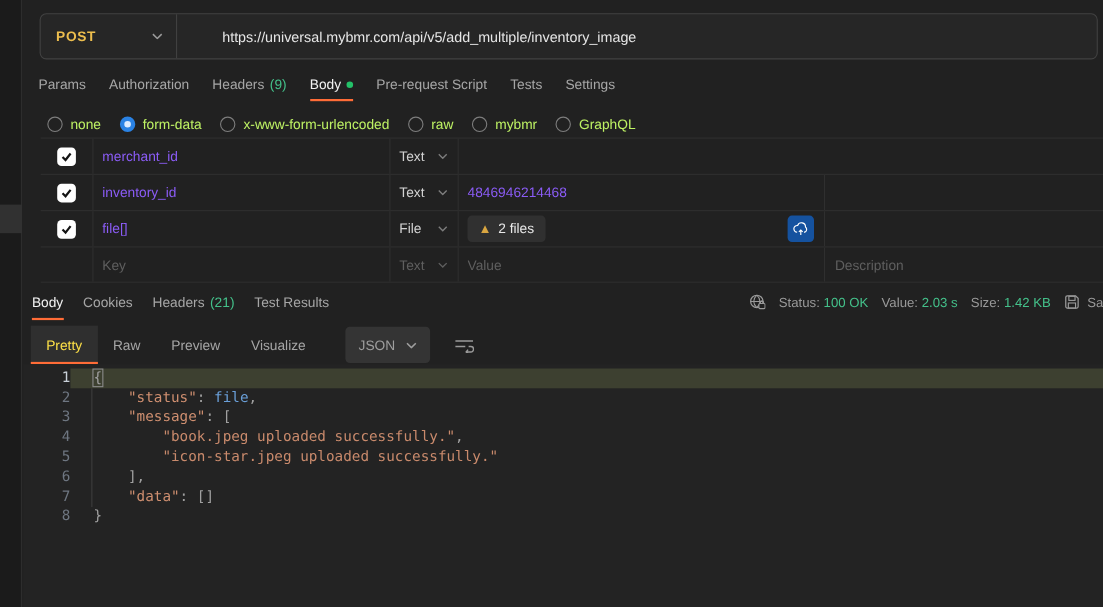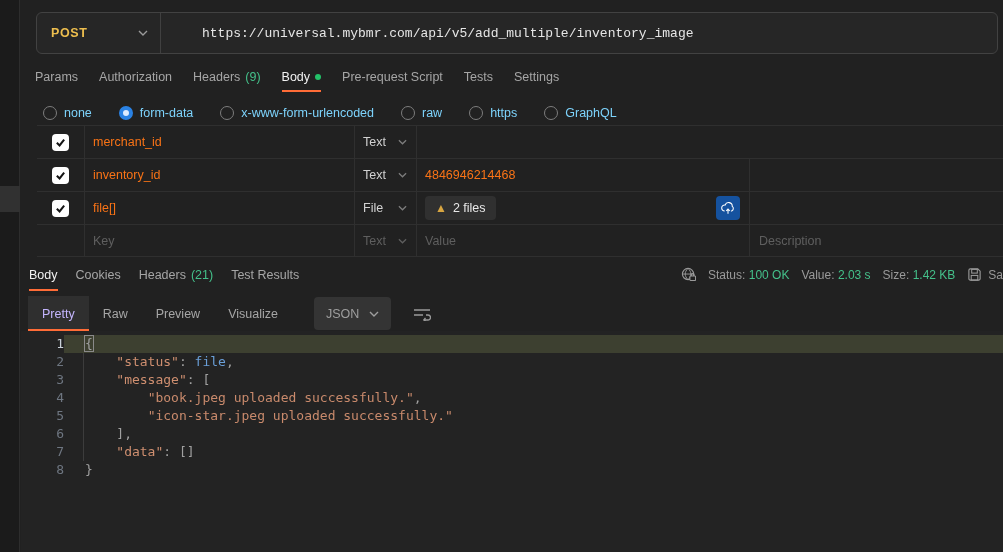--- a/index.html
+++ b/index.html
@@ -10,67 +10,67 @@
   .left-strip { position:absolute; left:0; top:0; width:20px; height:552px; background:#1b1b1b; border-right:1px solid #2d2d2d; }
   .strip-highlight { position:absolute; left:0; top:186px; width:20px; height:26px; background:#313131; }
 
   .main { position:absolute; left:21px; top:0; width:982px; height:552px; }
 
   
   .url-bar { position:absolute; left:15px; top:12px; width:962px; height:42px; background:#262626; border:1px solid #424242; border-radius:6px; display:flex; align-items:center;gap:25px; }
   .method { width:124px; height:100%; display:flex; align-items:center; padding-left:14px; border-right:1px solid #404040; cursor:pointer; }
   .method-label { color:var(--method); font-weight:bold; font-size:12.5px; letter-spacing:.6px; }
   .method .chev { margin-left:auto; margin-right:12px; }
-  .url-input { flex:1; background:transparent; border:none; outline:none; color:#e6e6e6; font-size:13px; padding:0 16px; font-family:Liberation Mono, monospace; }
+  .url-input { flex:1; background:transparent; border:none; outline:none; color:#e6e6e6; font-size:13px; padding:0 16px; font-family:Liberation Sans, sans-serif; }
 
   .chev { width:10px; height:6px; display:inline-block; }
   .chev svg { display:block; }
 
   
   .req-tabs { position:absolute; left:14px; top:62px; right:0; height:30px; display:flex; align-items:center; gap:21px; font-size:12.5px; }
   .tab { color:#a6a6a6; display:flex; align-items:center; gap:5px; height:100%; position:relative; cursor:pointer; white-space:nowrap; }
   .tab .count { color:var(--success); }
   .tab.active { color:#f2f2f2; }
   .tab.active::after { content:""; position:absolute; left:0; right:0; bottom:0; height:2px; background:var(--accent); }
   .dot { width:6px; height:6px; border-radius:50%; background:#23c168; display:inline-block; }
 
   
-  .radio-row { position:absolute; left:22px; top:99px; height:28px; display:flex; align-items:center; gap:27px; font-size:12.5px; color:#7dd3fc; }
+  .radio-row { position:absolute; left:22px; top:99px; height:28px; display:flex; align-items:center; gap:17px; font-size:12.5px; color:#bef264; }
   .radio-opt { display:flex; align-items:center; gap:7px; cursor:pointer; }
   .radio { width:14px; height:14px; border-radius:50%; border:1.5px solid #7d7d7d; background:transparent; }
   .radio.sel { border:4.5px solid var(--radio); background:#dcebff; }
 
   
   .fd-table { position:absolute; left:16px; top:125px; right:0; }
   .fd-row { display:flex; height:33px; border-top:1px solid #2f2f2f; align-items:stretch; font-size:12.5px; }
   .fd-row:last-child { border-bottom:1px solid #2f2f2f; }
   .cell { display:flex; align-items:center; border-right:1px solid #2f2f2f; position:relative; }
   .c-check { width:48px; justify-content:center; }
   .c-key { width:270px; padding-left:8px; }
   .c-type { width:62px; padding:0 8px; justify-content:space-between; color:#d2d2d2; cursor:pointer; }
   .c-value { flex-basis:333px; flex-grow:0; padding-left:8px; }
   .c-desc { flex:1; border-right:none; padding-left:9px; }
-  .cell input { width:100%; background:transparent; border:none; outline:none; color:#f97316; font-size:12.5px; font-family:"Liberation Sans", sans-serif; }
+  .cell input { width:100%; background:transparent; border:none; outline:none; color:#8b5cf6; font-size:12.5px; font-family:"Liberation Sans", sans-serif; }
   .cell input::placeholder { color:#5f5f5f; }
   .type-ph { color:#5f5f5f; }
   .checkbox { width:17px; height:17px; border-radius:4px; background:#ffffff; display:flex; align-items:center; justify-content:center; cursor:pointer; }
   .files-badge { display:flex; align-items:center; gap:6px; background:#303030; border-radius:4px; height:24px; padding:0 10px; color:#e8e8e8; cursor:pointer; }
   .warn { color:var(--warning); font-size:12px; line-height:1; }
   .upload-btn { position:absolute; right:9px; top:4px; width:24px; height:24px; background:var(--upload); border-radius:4px; display:flex; align-items:center; justify-content:center; cursor:pointer; }
 
   
   .resp-tabs { position:absolute; left:8px; top:258px; right:0; height:33px; display:flex; align-items:center; gap:18px; font-size:12.5px; }
   .status-cluster { position:absolute; left:660px; top:258px; height:33px; display:flex; align-items:center; gap:12px; font-size:12px; white-space:nowrap; }
   .stat-label { color:#9a9a9a; }
   .stat-value { color:var(--success); }
   .icon-btn { display:flex; align-items:center; gap:6px; color:#9a9a9a; cursor:pointer; }
 
   .view-row { position:absolute; left:7px; top:296px; right:0; height:35px; display:flex; align-items:center; font-size:12.5px; }
   .view-tab { height:35px; display:flex; align-items:center; padding:0 14px; color:#a6a6a6; position:relative; cursor:pointer; }
-  .view-tab.active { background:#2f2f2f; color:#c4b5fd; }
+  .view-tab.active { background:#2f2f2f; color:#fde047; }
   .view-tab.active::after { content:""; position:absolute; left:0; right:0; bottom:0; height:2px; background:var(--accent); }
   .format-select { margin-left:22px; height:33px; background:#343434; border-radius:4px; display:flex; align-items:center; gap:10px; padding:0 12px; color:#9e9e9e; cursor:pointer; font-size:12.5px; }
   .wrap-btn { margin-left:22px; cursor:pointer; display:flex; align-items:center; }
 
   
   .editor { position:absolute; left:0; top:331px; width:982px; height:221px; background:#232323; padding-top:4px; font-family:"DejaVu Sans Mono", monospace; font-size:13px; }
   .code-line { display:flex; height:18px; line-height:18px; }
   .ln { width:43px; text-align:right; color:#6e7681; flex:none; user-select:none; }
   .code-line.hl .ln { color:#c9d1d9; }
   .lt { flex:1; padding-left:21px; white-space:pre; color:#a8a8a8; }
@@ -142,21 +142,21 @@
         <span class="radio-opt">
           <span class="radio"></span>
           <span>x-www-form-urlencoded</span>
         </span>
         <span class="radio-opt">
           <span class="radio"></span>
           <span>raw</span>
         </span>
         <span class="radio-opt">
           <span class="radio"></span>
-          <span>https</span>
+          <span>mybmr</span>
         </span>
         <span class="radio-opt">
           <span class="radio"></span>
           <span>GraphQL</span>
         </span>
       </div>
 
     <div class="fd-table">
 
       <div class="fd-row">

